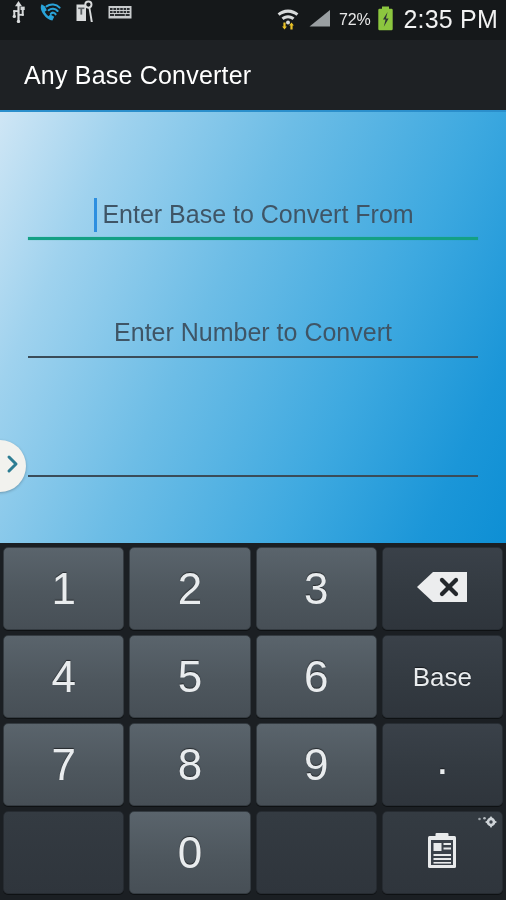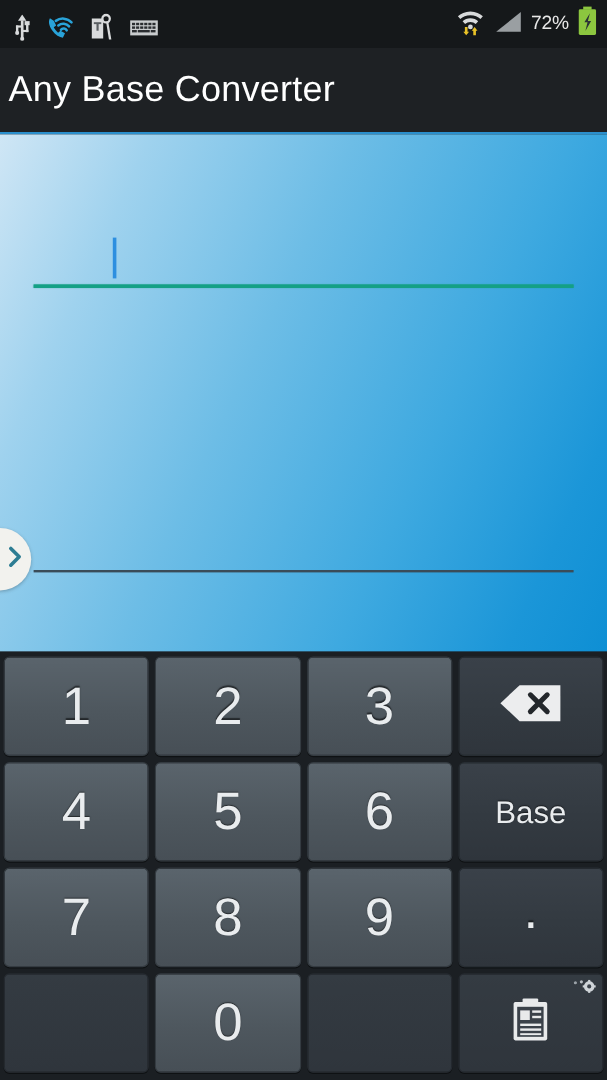--- a/index.html
+++ b/index.html
@@ -18,21 +18,21 @@
     background: #1b1d20;
   }
 
   
   #status-bar {
     position: absolute;
     left: 0; top: 0;
     width: 506px; height: 40px;
     background: #15181a;
     display: flex;
-    align-items: flex-end;
+    align-items: flex-start;
   }
   .status-left {
     display: flex;
     align-items: center;
     padding-left: 10px;
     gap: 12px;
   }
   .status-right {
     position: absolute;
     right: 8px;
@@ -62,22 +62,22 @@
     left: 0; top: 40px;
     width: 506px; height: 72px;
     background: #1e2124;
     border-bottom: 2px solid #2b8fcc;
     box-sizing: border-box;
     display: flex;
     align-items: center;
   }
   #app-title {
     color: #ffffff;
-    font-size: 30px;
-    padding-left: 7px;
+    font-size: 25px;
+    padding-left: 24px;
     letter-spacing: 0.2px;
   }
 
   
   #content {
     position: absolute;
     left: 0; top: 112px;
     width: 506px; height: 431px;
     background:
       linear-gradient(115deg,
@@ -302,34 +302,40 @@
       <span class="battery-pct">72%</span>
 
       <span class="sicon">
         <svg width="17" height="25" viewBox="0 0 17 25">
           <rect x="5" y="0.5" width="7" height="2.6" fill="#8cc63f"></rect>
           <rect x="1.3" y="2.8" width="14.4" height="21.4" rx="1.2" fill="#8cc63f"></rect>
           <polygon points="10.6,6 6,13.6 8.6,13.6 6.8,20.8 11.6,12.6 8.9,12.6" fill="#2c3236"></polygon>
         </svg>
       </span>
 
+      <span class="status-clock">2:35 PM</span>
     </div>
   </div>
 
   <div id="action-bar">
     <div id="app-title">Any Base Converter</div>
   </div>
 
   <div id="content">
 
     <div class="field" style="top:78px;">
       <div class="caret" style="left:66px;"></div>
+      <div class="field-text has-caret">Enter Base to Convert From</div>
       <div class="field-underline focused"></div>
     </div>
 
+    <div class="field" style="top:196px;">
+      <div class="field-text">Enter Number to Convert</div>
+      <div class="field-underline"></div>
+    </div>
 
     <div class="field" style="top:315px;">
       <div class="field-underline"></div>
     </div>
 
     <div id="drawer-tab">
       <span>
         <svg width="14" height="20" viewBox="0 0 14 20">
           <polyline points="3,3 10,10 3,17" fill="none" stroke="#2d7d93" stroke-width="3" stroke-linecap="round" stroke-linejoin="round"></polyline>
         </svg>

